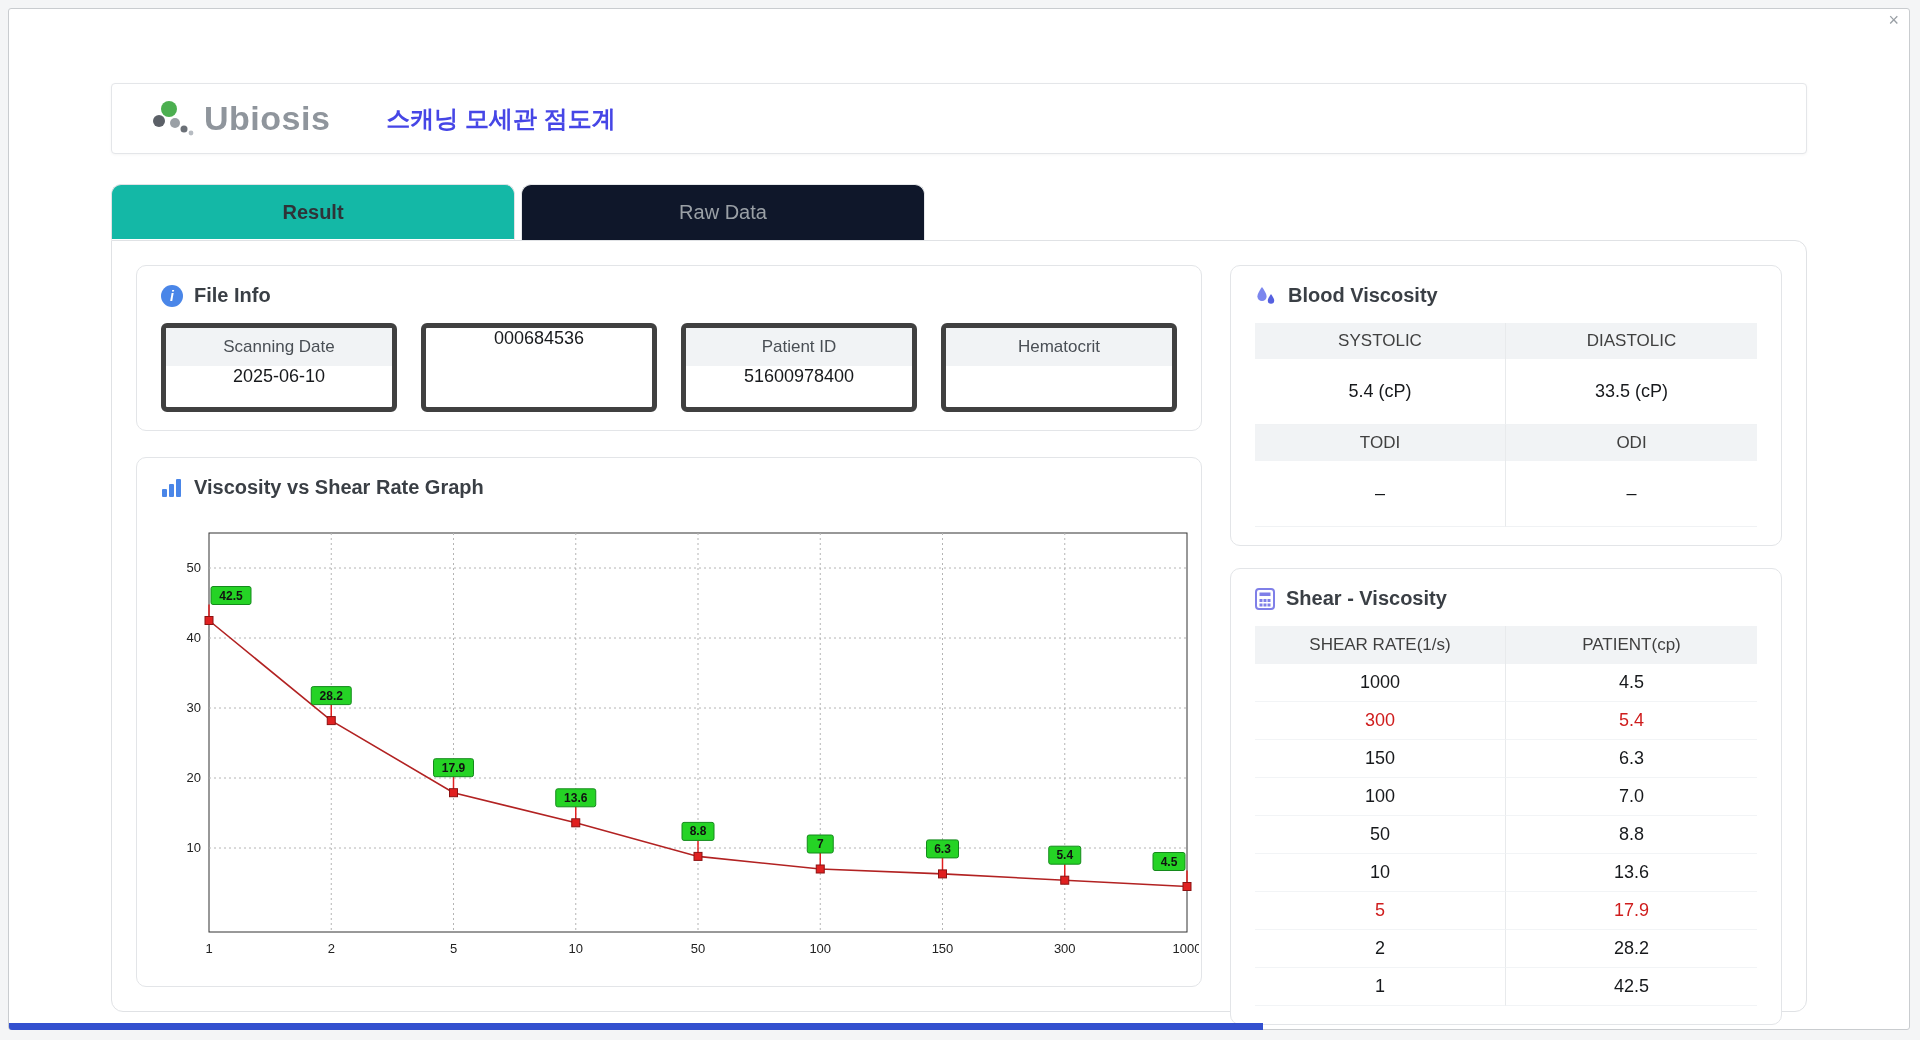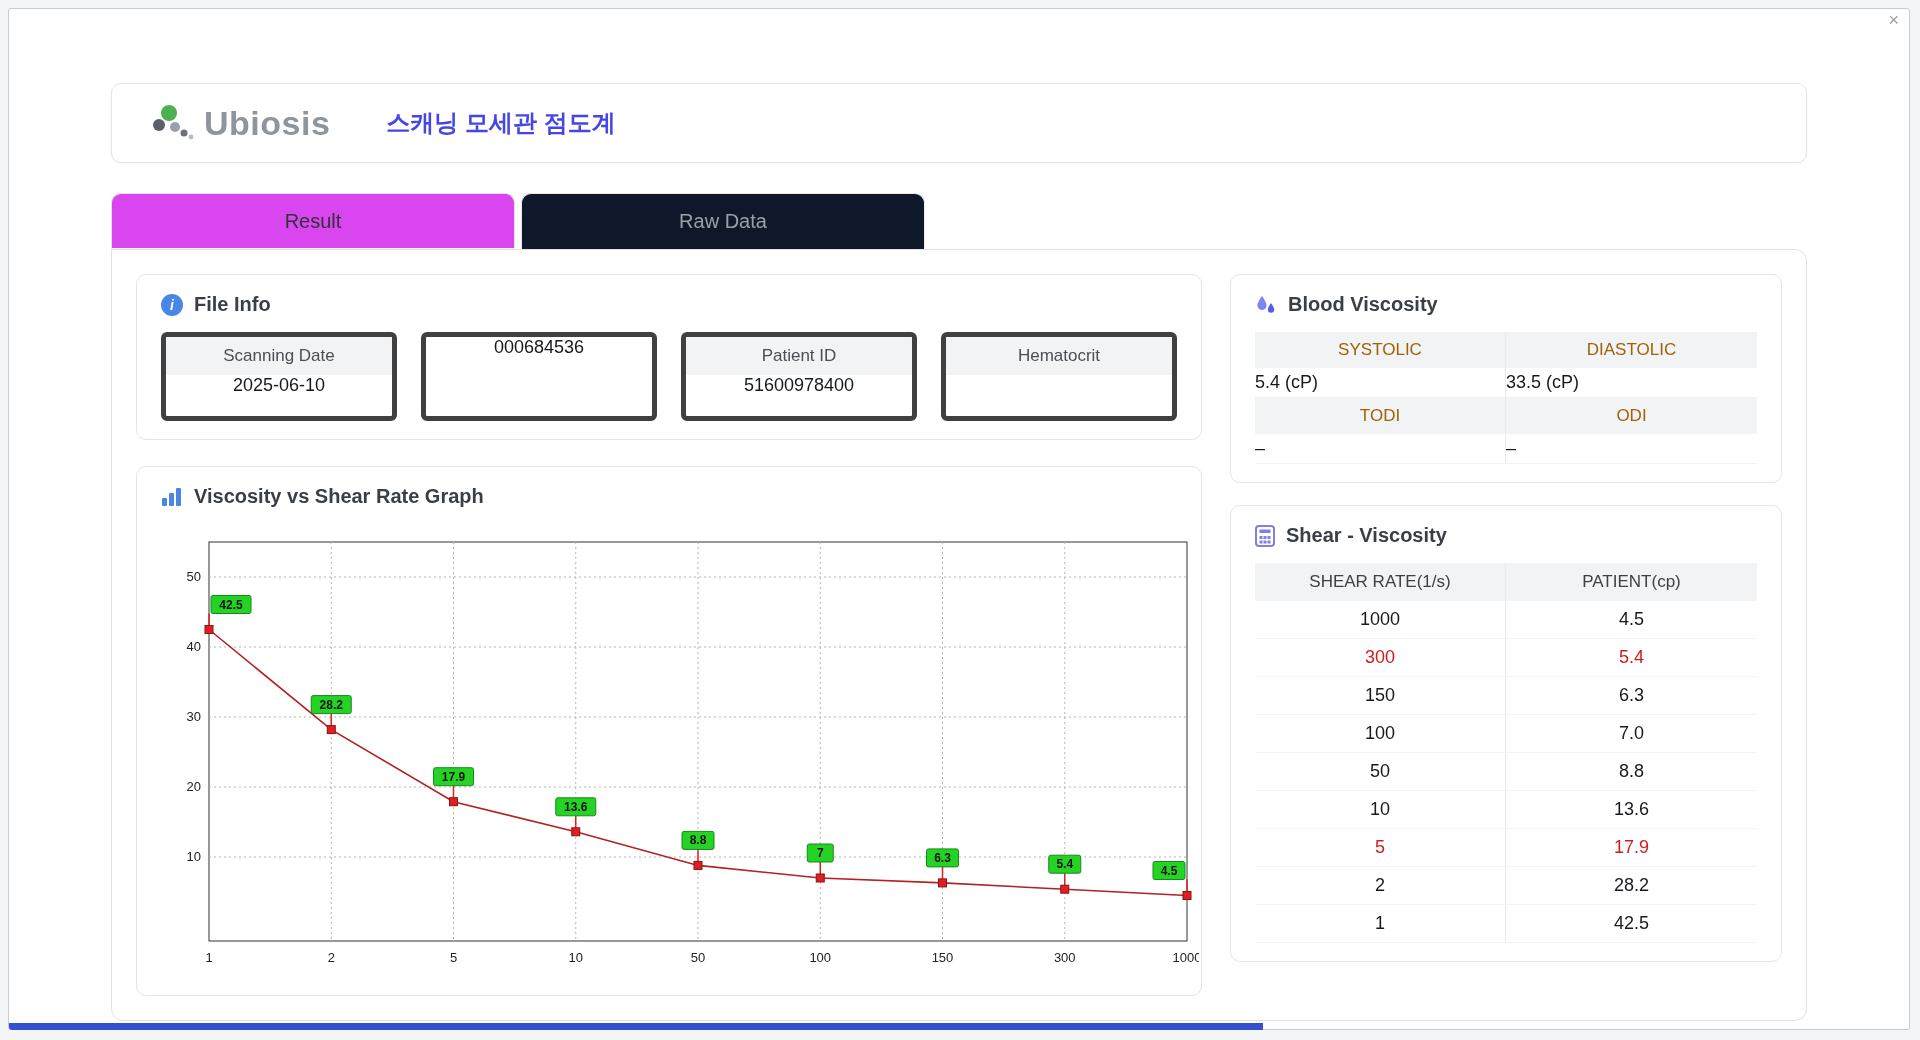--- a/index.html
+++ b/index.html
@@ -18,37 +18,37 @@
     cursor:default; line-height:18px;
   }
   .bottom-bar {
     position:absolute; left:0; bottom:-1px; width:66%; height:7px;
     background:#3350cf; border-bottom-left-radius:3px;
   }
   .page { padding:74px 102px 0 102px; height:100%; }
 
   
   .header-card {
-    height:80px; border:1px solid #e4e6e9; border-radius:10px; background:#fff;
+    height:71px; border:1px solid #e4e6e9; border-radius:4px; background:#fff;
     box-shadow:0 1px 3px rgba(0,0,0,0.04);
     display:flex; align-items:center; padding:0 40px; gap:56px;
   }
   .logo { display:flex; align-items:center; gap:6px; }
   .logo-text { font-size:34px; font-weight:600; color:#8f959c; letter-spacing:0.5px; }
   .app-title { font-size:24px; font-weight:700; color:#4646e6; }
 
   
   .tabs { display:flex; margin-top:30px; position:relative; z-index:2; }
   .tab {
     width:404px; height:56px; display:flex; align-items:center; justify-content:center;
     font-size:20px; border-radius:10px 10px 0 0; cursor:pointer;
   }
   .tab.active {
-    background:#d946ef; border:1px solid #e0e2e5; border-bottom:1px solid #ffffff;
-    margin-bottom:-1px; color:#2f3338; font-weight:400;
+    background:#14b8a6; border:1px solid #e0e2e5; border-bottom:1px solid #ffffff;
+    margin-bottom:-1px; color:#2f3338; font-weight:700;
   }
   .tab.inactive {
     background:#0f172a; border:1px solid #e6e8ea; border-bottom:none;
     color:#9aa0a6; font-weight:400; margin-left:6px;
   }
 
   
   .content-box {
     border:1px solid #e0e2e5; border-radius:0 12px 12px 12px; background:#fff;
     height:772px; padding:24px;
@@ -71,22 +71,22 @@
   .field-label { background:#f1f3f5; padding:9px 4px; font-size:17px; color:#4a4f55; }
   .field-value { padding:0 4px; font-size:18px; color:#17191c; min-height:41px; }
 
   
   .graph-card { flex:1; display:flex; flex-direction:column; }
   .chart-wrap { flex:1; padding:4px 0 0 2px; }
 
   
   .bv-grid { display:grid; grid-template-columns:1fr 1fr; }
   .bv-grid > div:nth-child(odd) { border-right:1px solid #e8eaec; }
-  .bv-label { background:#f1f3f5; text-align:center; padding:8px 0; font-size:17px; color:#a16207; }
-  .bv-value { padding:4px 0; font-size:18px; color:#17191c; border-bottom:1px solid #f0f2f4; }
+  .bv-label { background:#f1f3f5; text-align:center; padding:8px 0; font-size:17px; color:#404040; }
+  .bv-value { text-align:center; padding:22px 0; font-size:18px; color:#17191c; border-bottom:1px solid #f0f2f4; }
 
   
   .sv-table { display:grid; grid-template-columns:1fr 1fr; }
   .sv-table > div:nth-child(odd) { border-right:1px solid #e8eaec; }
   .sv-head { background:#f1f3f5; text-align:center; padding:9px 0; font-size:17px; color:#404040; }
   .sv-cell { text-align:center; padding:8px 0; font-size:18px; color:#17191c; border-bottom:1px solid #f2f4f6; }
   .sv-cell.highlight { color:#cf1d1d; }
 
   
   .icon-circle-i {

